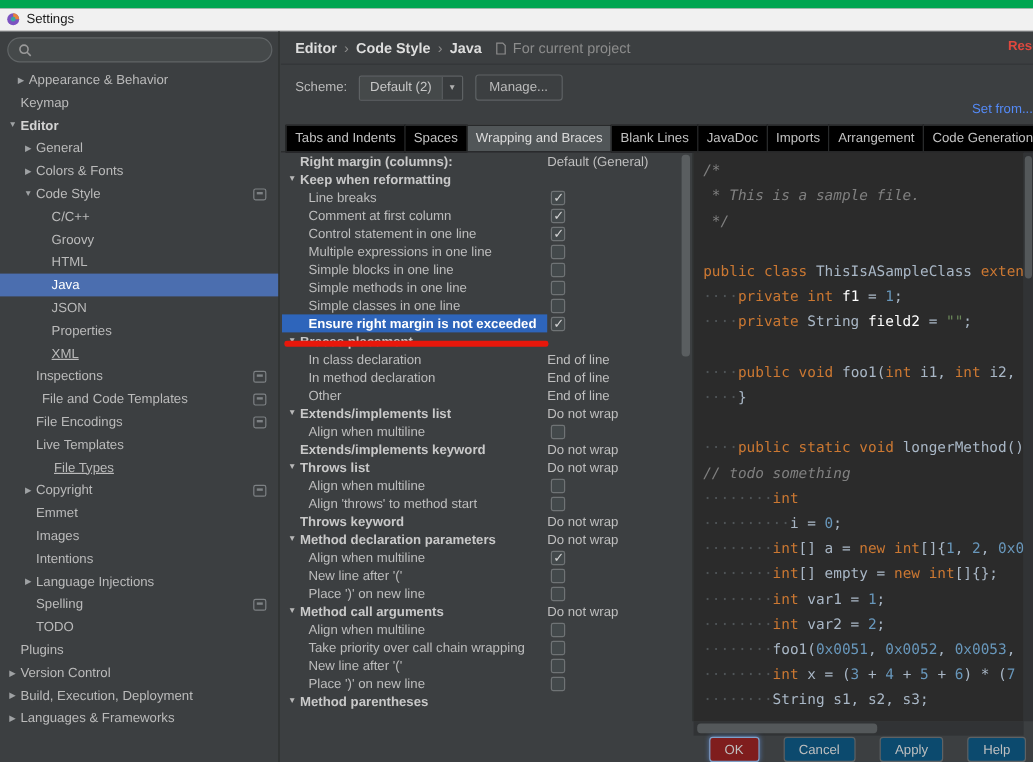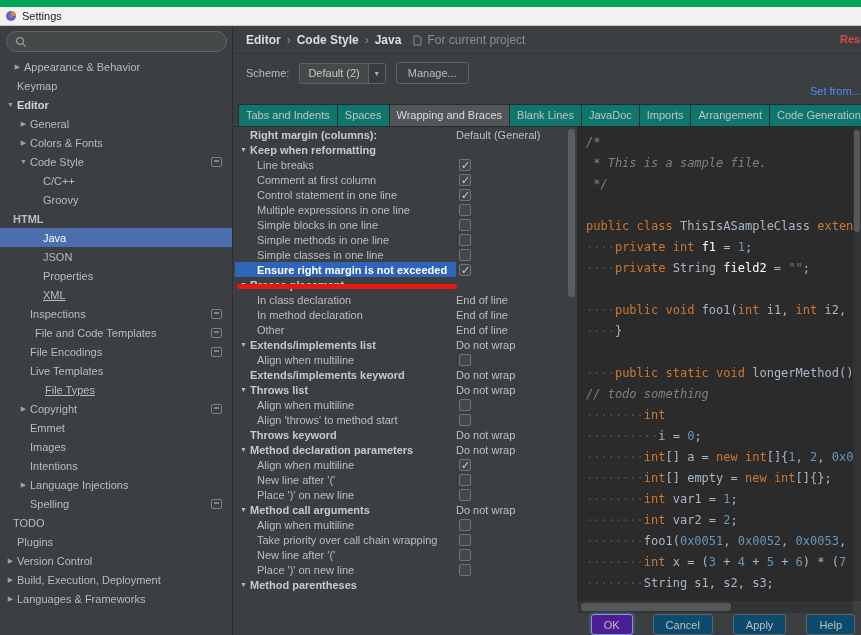--- a/index.html
+++ b/index.html
@@ -26,21 +26,21 @@
   .context-note{color:#8c8c8c;display:flex;align-items:center;gap:5px;margin-left:6px;}
   .reset-link{position:absolute;top:7px;left:606px;color:#e0483e;font-weight:bold;white-space:nowrap;}
   .main-sep{position:absolute;top:27px;left:0;width:100%;height:1px;background:#333638;}
   .scheme-row{position:absolute;top:36px;left:12px;display:flex;align-items:center;gap:10px;height:22px;}
   .combo{display:flex;height:21px;border:1px solid #5e6264;border-radius:2px;overflow:hidden;cursor:default;}
   .combo-value{background:#45494a;padding:0 8px;line-height:19px;min-width:58px;color:#c7c7c7;}
   .combo-arrow{width:17px;background:#393c3e;border-left:1px solid #5e6264;font-size:7px;color:#b0b0b0;display:flex;align-items:center;justify-content:center;}
   .btn-plain{height:22px;border:1px solid #5e6264;border-radius:3px;background:#3c3f41;color:#bbbbbb;padding:0 11px;font-size:11px;font-family:"Liberation Sans",sans-serif;}
   .set-from{position:absolute;top:59px;left:576px;color:#548af7;white-space:nowrap;}
   .tabs{position:absolute;top:78px;left:5px;display:flex;height:23px;}
-  .tab{border:1px solid #282a2b;margin-left:-1px;padding:0 7px;line-height:21px;background:#0f766e;white-space:nowrap;color:#c3c3c3;cursor:default;}
+  .tab{border:1px solid #282a2b;margin-left:-1px;padding:0 7px;line-height:21px;background:#000000;white-space:nowrap;color:#c3c3c3;cursor:default;}
   .tab.selected{background:#515658;color:#dcdcdc;}
   .tabs-underline{position:absolute;top:100px;left:0;width:100%;height:1px;background:#282a2b;}
   .settings-panel{position:absolute;top:101px;left:1px;width:341px;bottom:34px;overflow:hidden;}
   .srow{height:15px;display:flex;align-items:center;position:relative;}
   .label-area{flex:0 0 221px;display:flex;align-items:center;height:100%;white-space:nowrap;overflow:hidden;}
   .srow.ind .label-area{padding-left:22px;}
   .srow.group .label-area{padding-left:2px;}
   .srow.head .label-area{padding-left:15px;}
   .g-arrow{width:13px;flex:0 0 13px;font-size:7px;color:#b8b8b8;text-align:center;}
   .s-label{color:#bdbdbd;}
@@ -63,21 +63,21 @@
   .t-s{color:#6a8759;}
   .t-c{color:#808080;font-style:italic;}
   .t-f{color:#ffffff;}
   .t-w{color:#4f5457;}
   .ed-vscroll{position:absolute;top:101px;left:619px;width:8px;bottom:34px;background:#313335;}
   .ed-vscroll .thumb{position:absolute;top:3px;left:1px;width:6px;height:102px;background:#54585a;border-radius:3px;}
   .ed-hscroll{position:absolute;left:344px;width:275px;bottom:22px;height:12px;background:#313335;}
   .ed-hscroll .thumb{position:absolute;left:3px;top:2px;width:150px;height:8px;background:#54585a;border-radius:3px;}
   .bottom-bar{position:absolute;left:0;bottom:0;width:100%;height:23px;display:flex;justify-content:flex-end;align-items:flex-start;gap:20px;padding:2px 6px 0 0;}
   .btn{height:21px;min-width:40px;border:1px solid #5e6264;border-radius:3px;background:#0c4a6e;color:#bfbfbf;padding:0 12px;font-size:11px;font-family:"Liberation Sans",sans-serif;}
-  .btn.default{border-color:#7ea0c8;box-shadow:0 0 4px rgba(100,150,230,.6);background:#4c1d95;}
+  .btn.default{border-color:#7ea0c8;box-shadow:0 0 4px rgba(100,150,230,.6);background:#7f1d1d;}
 </style>
 </head>
 <body>
 
 <div class="screen" style="--sel: #4b6eaf; --hl: #2e65bb; --ann: #e8170b;">
   <div class="green-strip"></div>
 
   <div class="titlebar">
     <svg class="app-icon" width="12" height="12" viewBox="0 0 12 12">
       <circle cx="6" cy="6" r="5" fill="#7c53c1"></circle>
@@ -122,21 +122,21 @@
           <span class="tree-badge"></span>
         </div>
         <div class="tree-item" style="padding-left: 30px;">
           <span class="tree-arrow"></span>
           <span class="tree-label">C/C++</span>
         </div>
         <div class="tree-item" style="padding-left: 30px;">
           <span class="tree-arrow"></span>
           <span class="tree-label">Groovy</span>
         </div>
-        <div class="tree-item" style=" font-weight: bold;">
+        <div class="tree-item" style="padding-left: 30px;">
           <span class="tree-arrow"></span>
           <span class="tree-label">HTML</span>
         </div>
         <div class="tree-item selected" style="padding-left: 30px;">
           <span class="tree-arrow"></span>
           <span class="tree-label">Java</span>
         </div>
         <div class="tree-item" style="padding-left: 30px;">
           <span class="tree-arrow"></span>
           <span class="tree-label">JSON</span>
@@ -191,21 +191,21 @@
         </div>
         <div class="tree-item" style="padding-left: 17px;">
           <span class="tree-arrow">▶</span>
           <span class="tree-label">Language Injections</span>
         </div>
         <div class="tree-item" style="padding-left: 17px;">
           <span class="tree-arrow"></span>
           <span class="tree-label">Spelling</span>
           <span class="tree-badge"></span>
         </div>
-        <div class="tree-item" style=" text-align: center;">
+        <div class="tree-item" style="padding-left: 17px; text-align: center;">
           <span class="tree-arrow"></span>
           <span class="tree-label">TODO</span>
         </div>
         <div class="tree-item" style="padding-left: 4px;">
           <span class="tree-arrow"></span>
           <span class="tree-label">Plugins</span>
         </div>
         <div class="tree-item" style="padding-left: 4px;">
           <span class="tree-arrow">▶</span>
           <span class="tree-label">Version Control</span>

